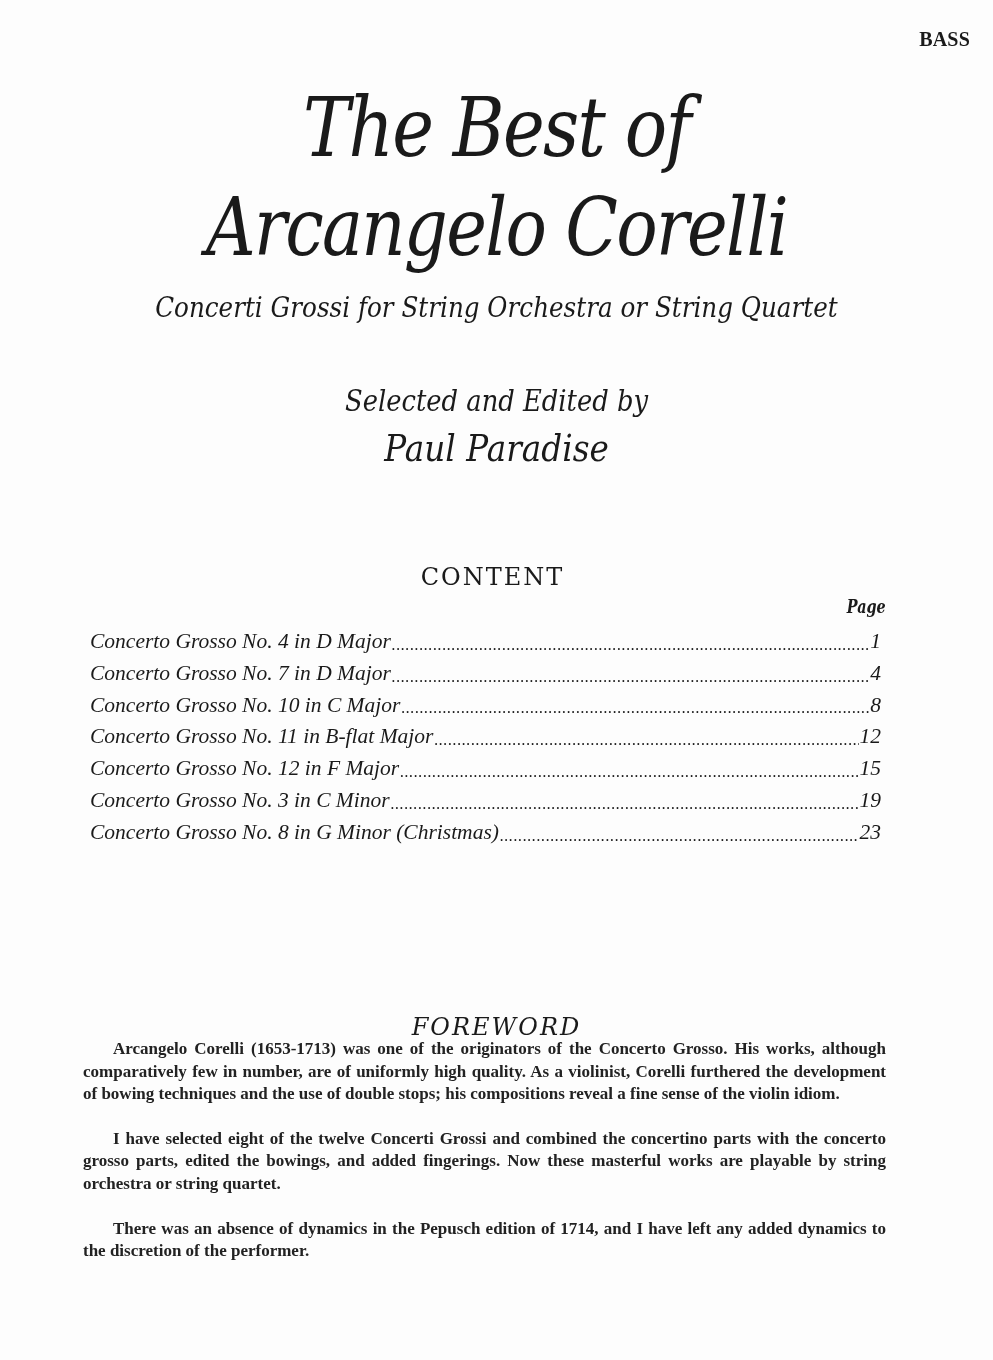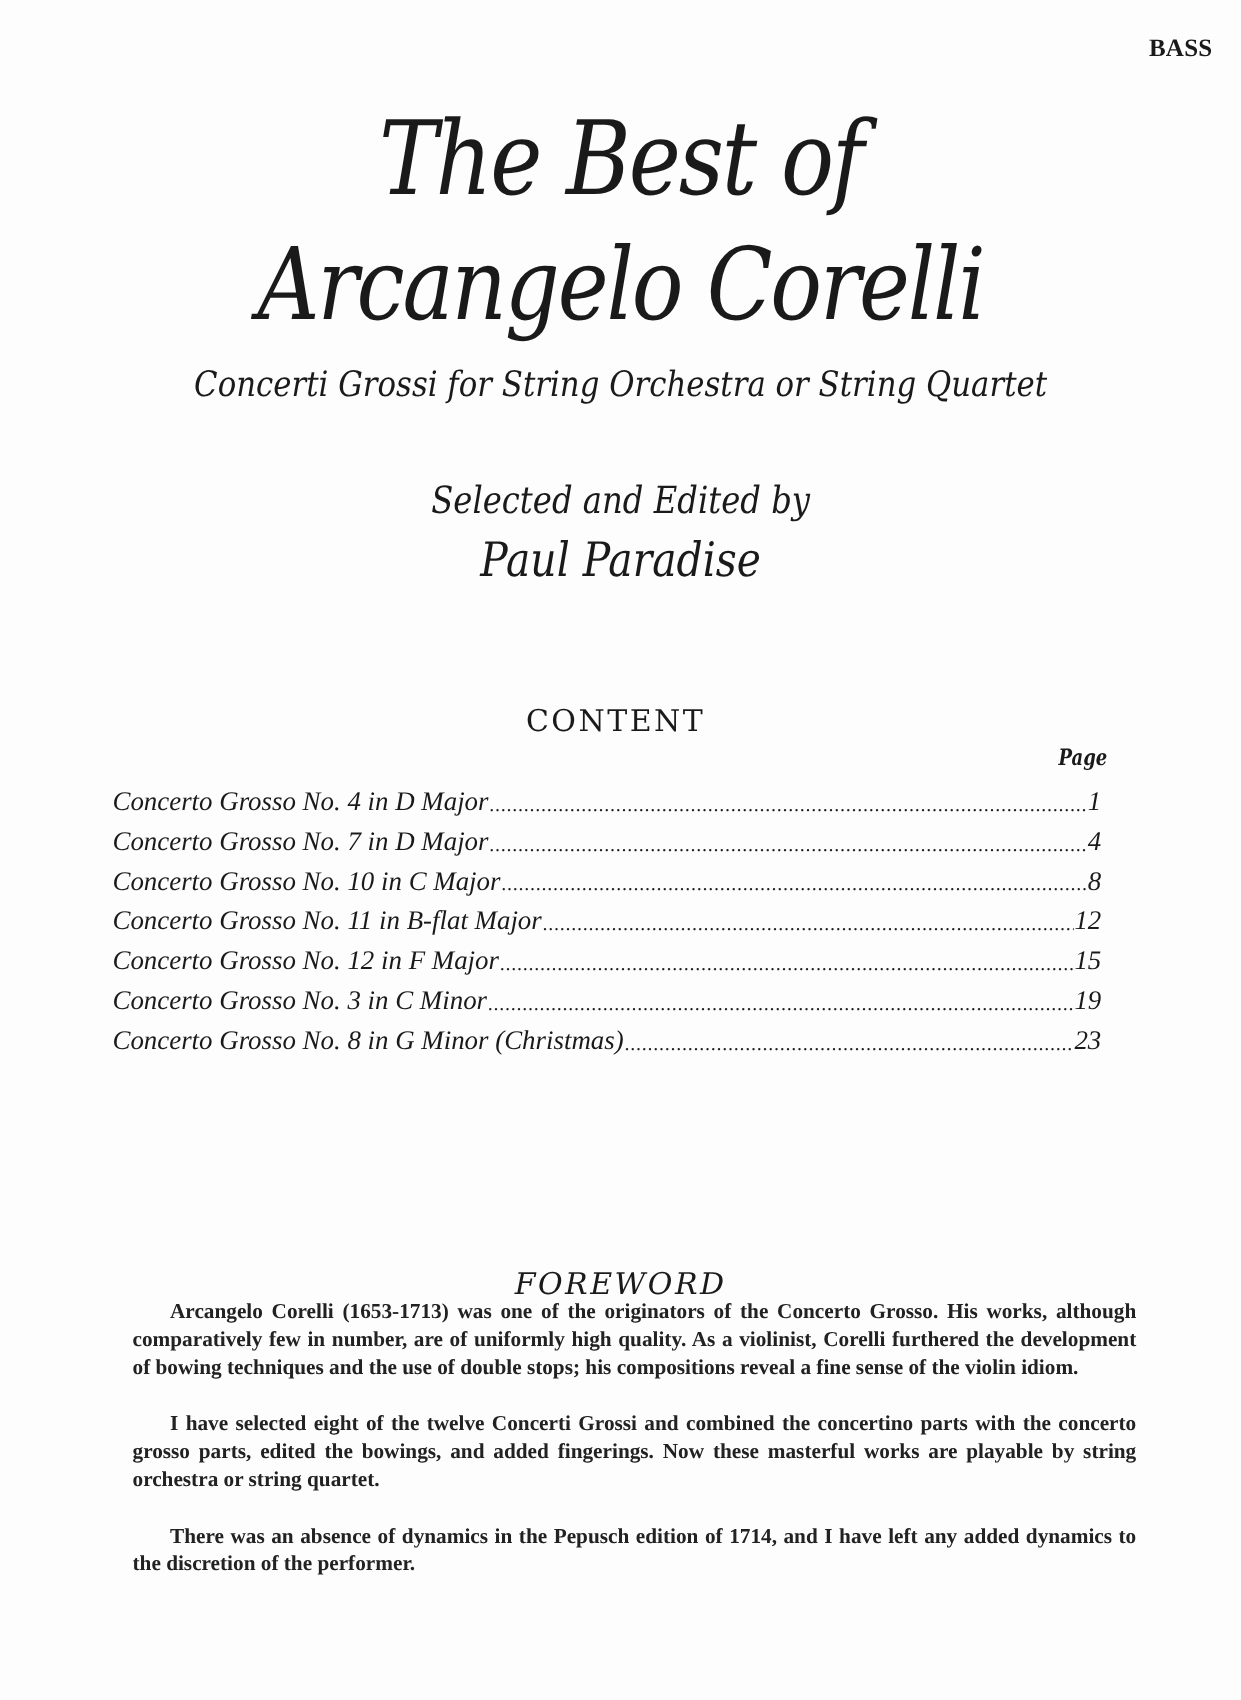--- a/index.html
+++ b/index.html
@@ -149,21 +149,21 @@
       white-space: nowrap;
     }
     .toc-page {
       flex: 0 0 auto;
       text-align: right;
     }
 
     .foreword {
       position: absolute;
       top: 1038px;
-      left: 106px;
+      left: 83px;
       width: 803px;
       font-family: "Liberation Serif", serif;
       font-size: 17px;
       line-height: 22.6px;
       text-align: justify;
       font-weight: bold;
       color: #222;
     }
     .foreword p {
       margin: 0 0 22px 0;

